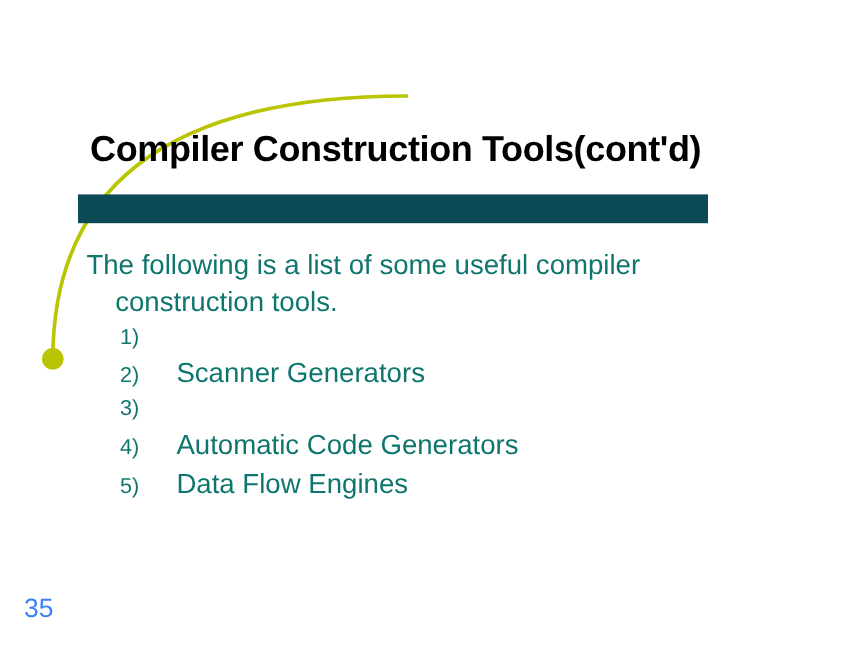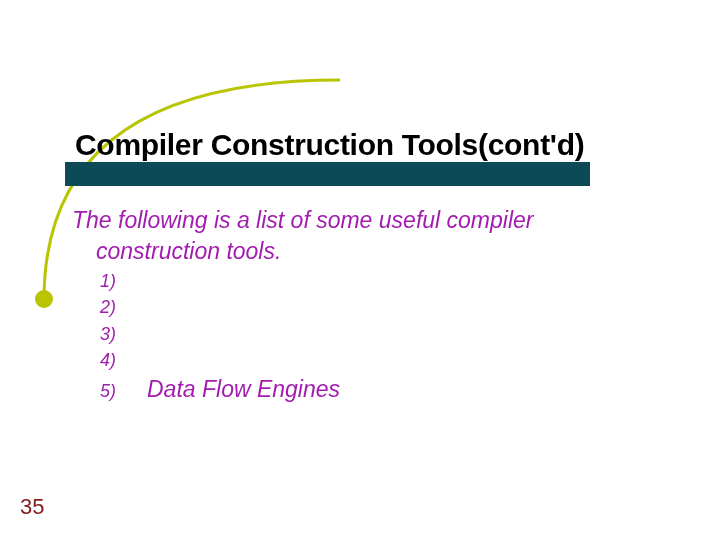--- a/index.html
+++ b/index.html
@@ -13,21 +13,21 @@
     position: relative;
   }
   .slide {
     width: 720px;
     height: 540px;
     position: relative;
     box-sizing: border-box;
   }
   .title {
     position: absolute;
-    top: 128px;
+    top: 108px;
     left: 75px;
     font-size: 30px;
     font-weight: bold;
     color: #000;
     letter-spacing: -0.3px;
   }
   .underline {
     position: absolute;
     top: 162px;
     left: 65px;
@@ -51,23 +51,22 @@
     width: 340px;
     height: 300px;
     pointer-events: none;
   }
   .body {
     position: absolute;
     top: 205px;
     left: 72px;
     right: 40px;
     font-size: 23px;
-    color: #a21caf;
+    color: #0f766e;
     line-height: 1.35;
-    font-style: italic;
   }
   .intro-indent {
     margin-left: 24px;
   }
   .list {
     margin-top: 2px;
   }
   .list-row {
     display: flex;
     align-items: baseline;
@@ -80,21 +79,21 @@
     box-sizing: border-box;
   }
   .list-text {
     font-size: 23px;
   }
   .page-num {
     position: absolute;
     left: 20px;
     bottom: 20px;
     font-size: 22px;
-    color: #7f1d1d;
+    color: #3b82f6;
   }
 </style>
 </head>
 <body>
 
 <div class="slide">
 
   <svg class="curve" viewBox="0 0 340 300">
     <path d="M 44 300 Q 44 80 340 80" stroke="#b9c402" stroke-width="3" fill="none"></path>
   </svg>
@@ -108,26 +107,28 @@
   <div class="body">
     <div>The following is a list of some useful compiler</div>
     <div class="intro-indent">construction tools.</div>
 
     <div class="list">
       <div class="list-row">
         <div class="list-num">1)</div>
       </div>
       <div class="list-row">
         <div class="list-num">2)</div>
+        <div class="list-text">Scanner Generators</div>
       </div>
       <div class="list-row">
         <div class="list-num">3)</div>
       </div>
       <div class="list-row">
         <div class="list-num">4)</div>
+        <div class="list-text">Automatic Code Generators</div>
       </div>
       <div class="list-row">
         <div class="list-num">5)</div>
         <div class="list-text">Data Flow Engines</div>
       </div>
     </div>
   </div>
 
   <div class="page-num">35</div>
 

